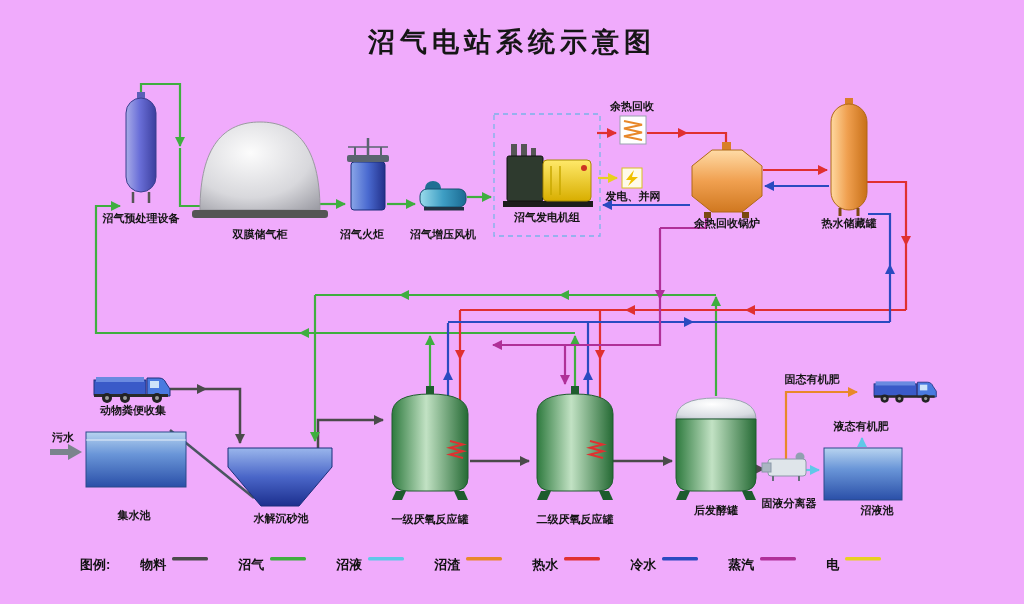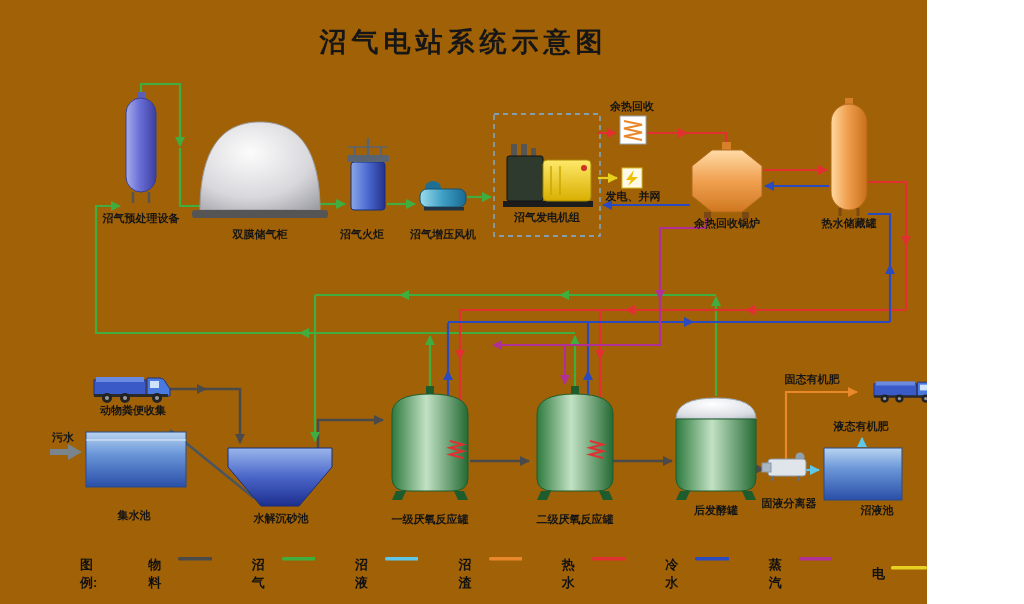--- a/index.html
+++ b/index.html
@@ -1,27 +1,27 @@
 <!DOCTYPE html>
 <html><head>
 <meta charset="utf-8">
 <style>
   html,body { margin:0; padding:0; background:#ffffff; }
-  .stage { position:relative; width:927px; height:604px; background:#a16207; overflow:hidden;
+  .stage { position:relative; width:1024px; height:604px; background:#f0abfc; overflow:hidden;
            font-family:"Liberation Sans", sans-serif; }
   .title { position:absolute; top:24px; left:0; width:100%; text-align:center;
            font-size:27px; font-weight:bold; letter-spacing:5px; color:#161616;
            font-family:"Liberation Serif", serif; }
   svg.diagram { position:absolute; left:0; top:0; }
   text.lbl { font-family:"Liberation Sans", sans-serif; font-size:11px; font-weight:600;
              fill:#151515; text-anchor:middle; }
   .ln { fill:none; stroke-width:2.2; stroke-linecap:butt; stroke-linejoin:miter; }
   .lnm { fill:none; stroke-width:2.5; }
   .legend { position:absolute; left:80px; top:556px; display:flex; align-items:center;
-            gap:40px; font-size:13px; font-weight:700; color:#111111; }
+            gap:30px; font-size:13px; font-weight:700; color:#111111; }
   .legend-item { display:flex; align-items:flex-start; gap:6px; }
 </style>
 </head>
 <body>
 
 <div class="stage">
 
   <div class="title">沼气电站系统示意图</div>
 
   <svg class="diagram" width="1024" height="604" viewBox="0 0 1024 604">

